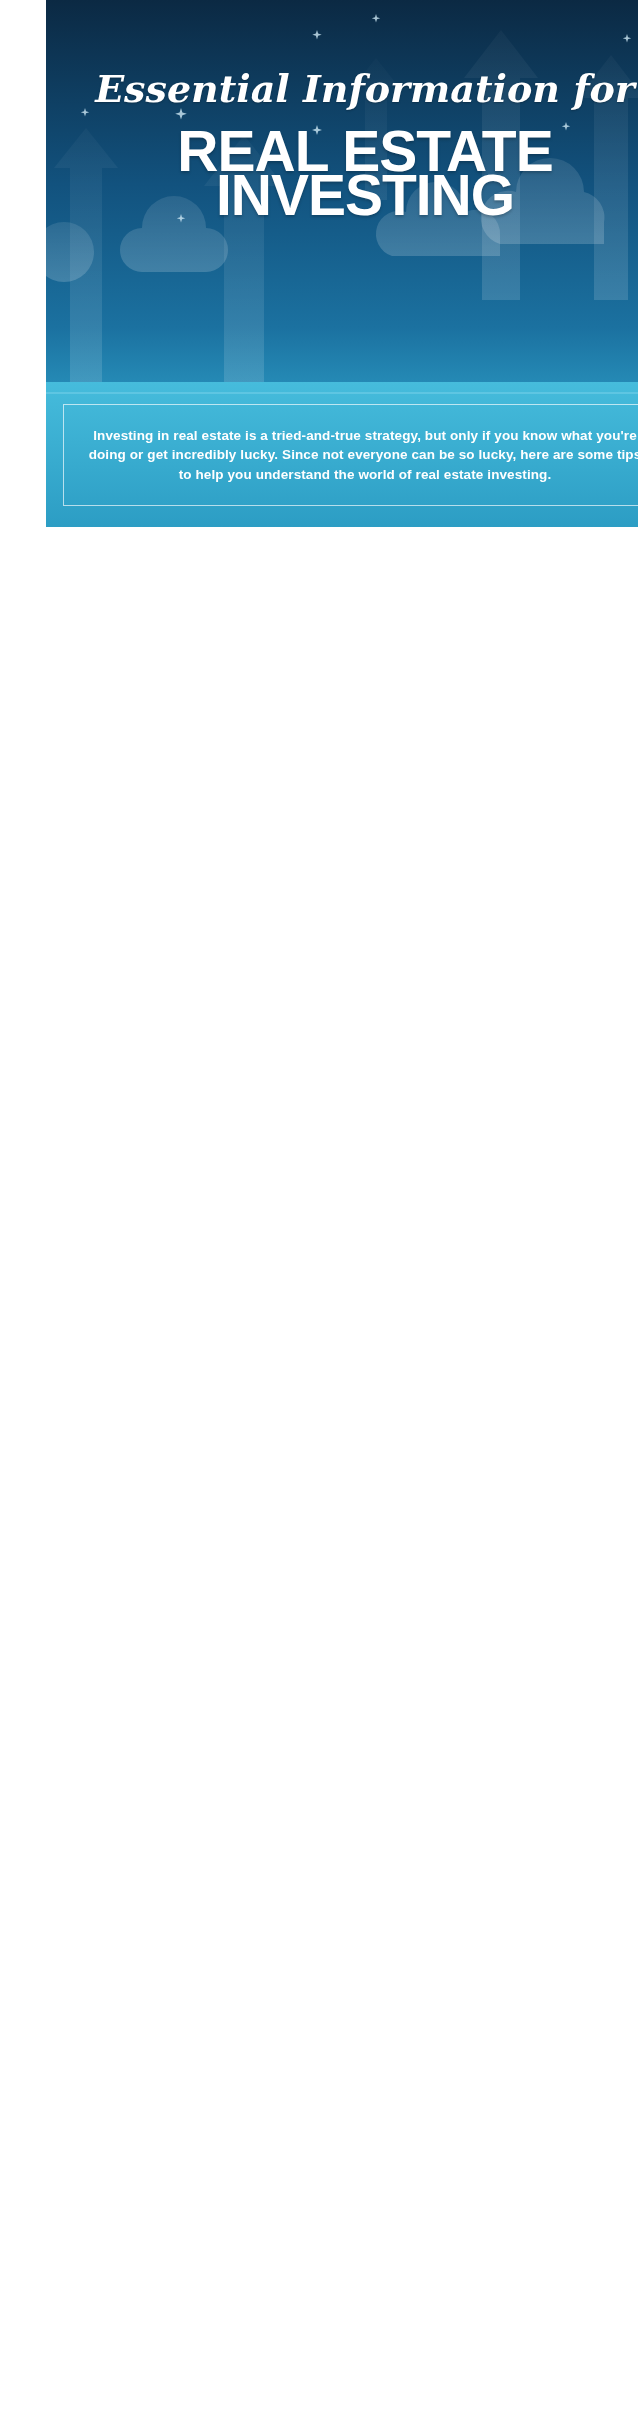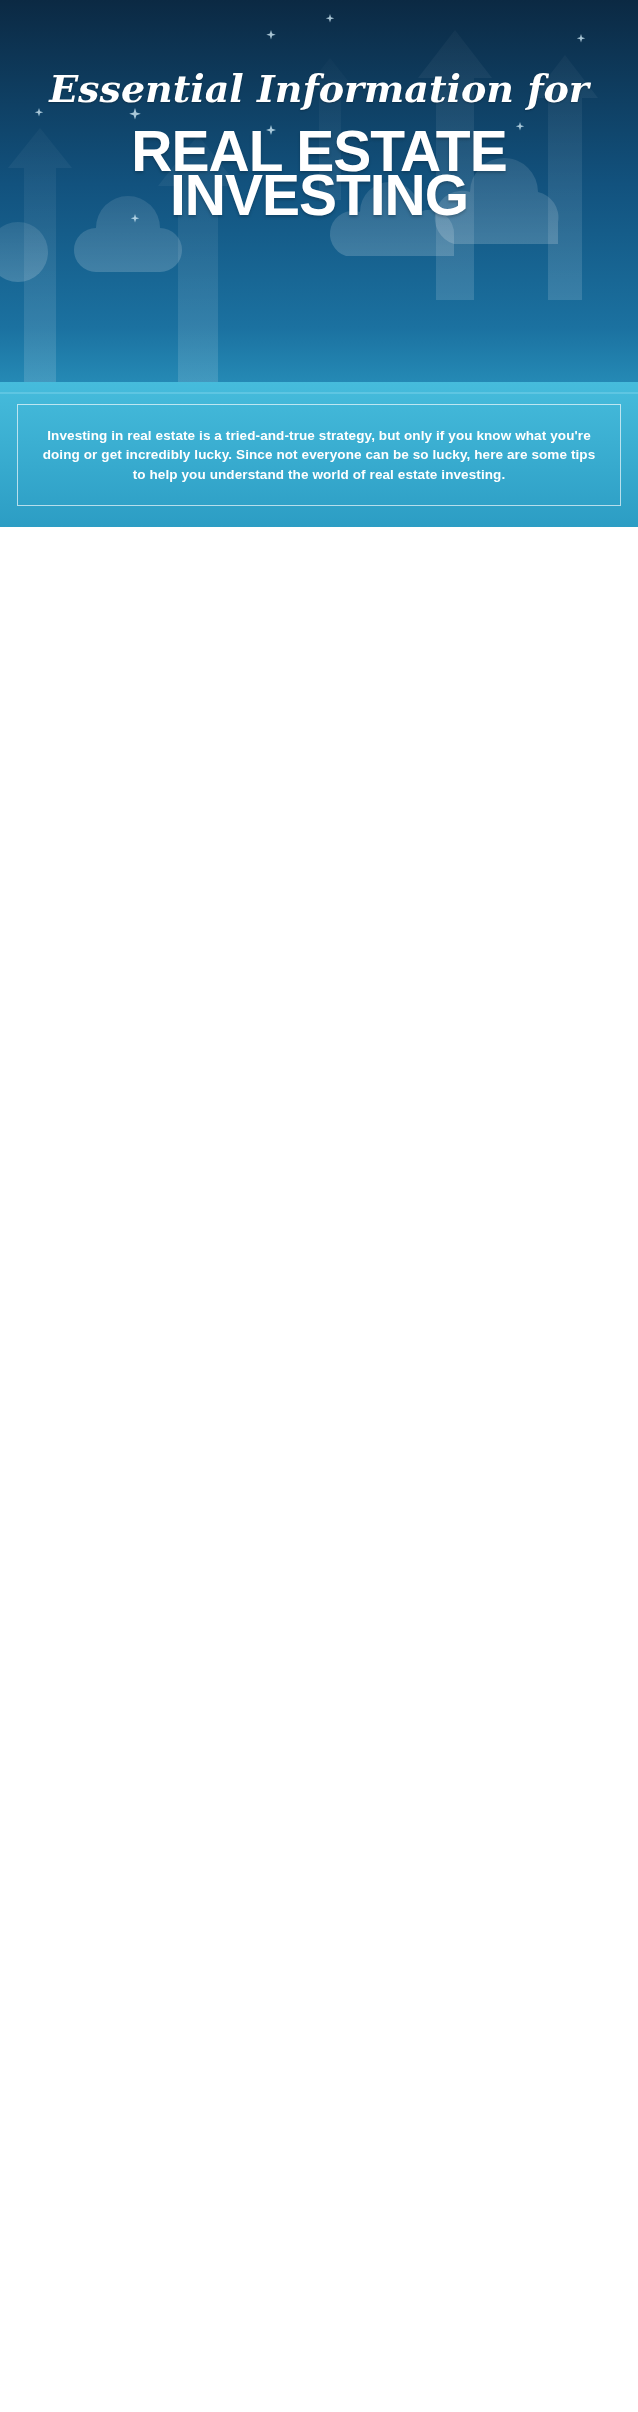--- a/index.html
+++ b/index.html
@@ -1,19 +1,19 @@
 <!DOCTYPE html>
 <html><head>
 <meta charset="utf-8">
 <title>Essential Information for Real Estate Investing</title>
 <style>
   * { margin:0; padding:0; box-sizing:border-box; }
   html,body { width:638px; }
   body { font-family:"Liberation Sans", sans-serif; background:#fff; -webkit-font-smoothing:antialiased; }
-  .page { width:638px; position:relative; overflow:hidden; }
+  .page { width:638px; position:relative; overflow:hidden;padding-left:46px; }
 
   
   .header { position:relative; height:527px; overflow:hidden; background:#0e3353; }
   .header svg.bg { position:absolute; left:0; top:0; }
   .hdr-text { position:absolute; left:0; top:0; width:638px; text-align:center; z-index:5; }
   .script-title {
     font-family:"DejaVu Serif", serif; font-style:italic; font-weight:bold;
     font-size:38px; color:#fff; letter-spacing:0px;
     position:absolute; top:66px; left:0; width:638px;
     text-shadow:0 1px 2px rgba(0,0,0,0.25);

